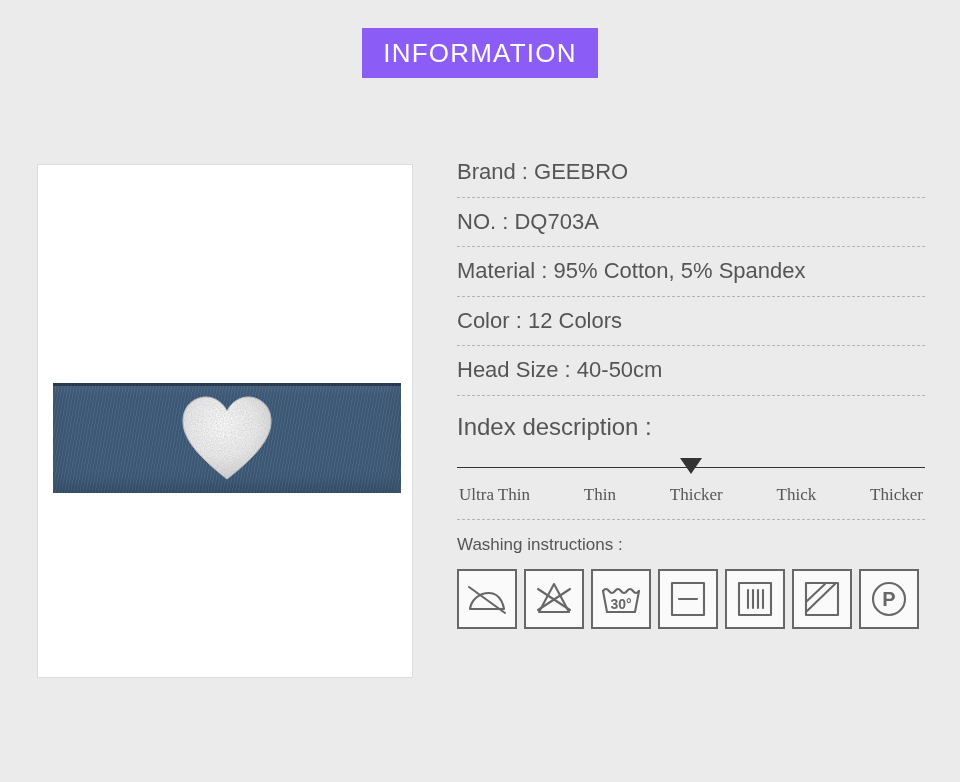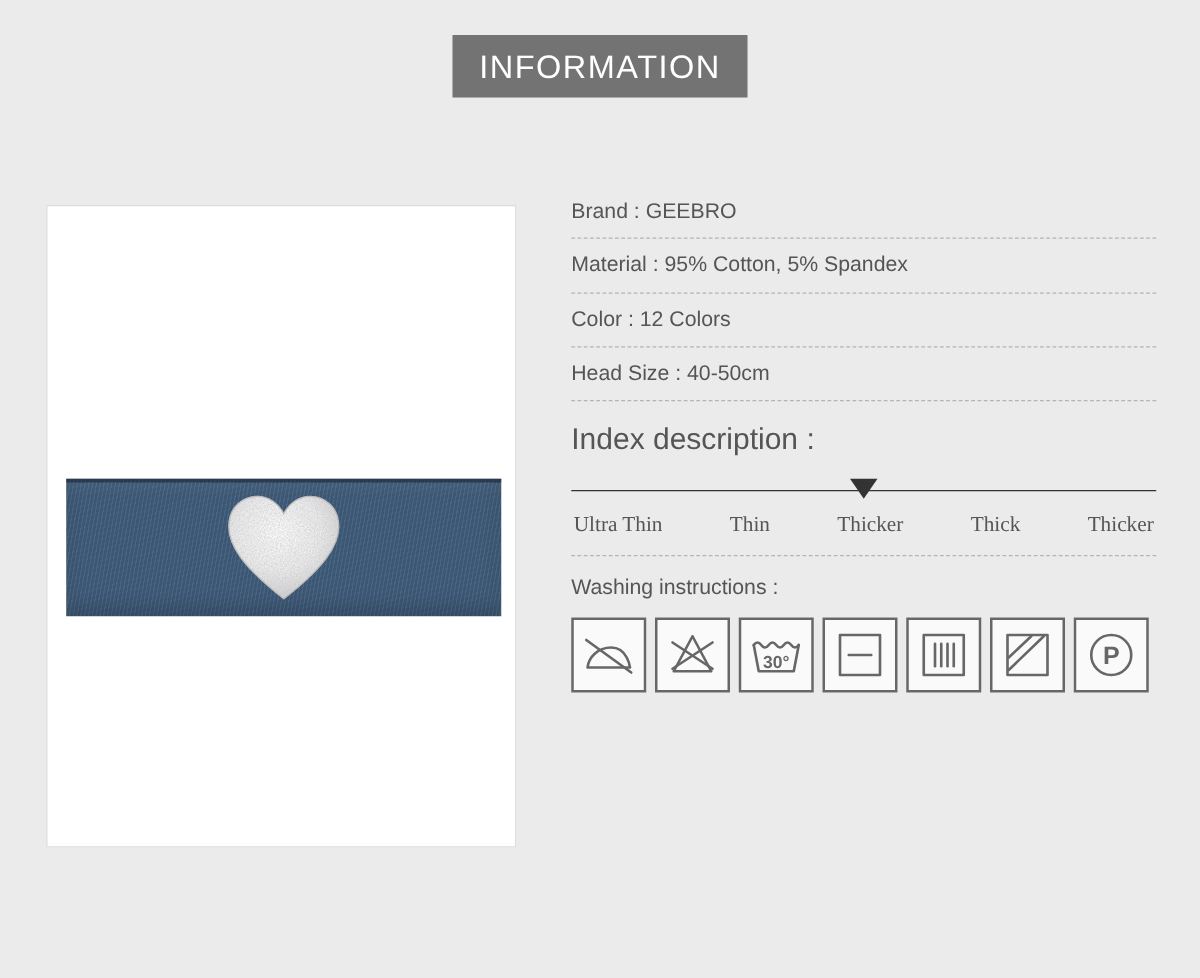--- a/index.html
+++ b/index.html
@@ -16,21 +16,21 @@
     color: #555;
   }
 
   
   .header-bar {
     position: absolute;
     left: 362px;
     top: 28px;
     width: 236px;
     height: 50px;
-    background: #737373;
+    background: #8b5cf6;
     display: flex;
     align-items: center;
     justify-content: center;
   }
   .header-title {
     color: #ffffff;
     font-size: 26px;
     letter-spacing: 1.2px;
     font-weight: 400;
     line-height: 1;
@@ -89,21 +89,21 @@
     top: 152px;
     width: 468px;
   }
   .spec-row {
     position: relative;
     padding: 10px 0 11px 0;
     border-bottom: 1px dashed #b4b4b4;
   }
   .spec-row:first-child { padding-top: 6px; }
   .spec-text {
-    font-size: 17px;
+    font-size: 22px;
     color: #555;
     line-height: 1.25;
     white-space: nowrap;
   }
 
   
   .index-block {
     position: relative;
     padding-top: 16px;
     padding-bottom: 14px;
@@ -211,20 +211,23 @@
     </div>
   </div>
 </div>
 
 <div class="info-panel">
 
   <div class="spec-row">
     <div class="spec-text">Brand : GEEBRO</div>
   </div>
   <div class="spec-row">
+    <div class="spec-text">NO. : DQ703A</div>
+  </div>
+  <div class="spec-row">
     <div class="spec-text">Material : 95% Cotton, 5% Spandex</div>
   </div>
   <div class="spec-row">
     <div class="spec-text">Color : 12 Colors</div>
   </div>
   <div class="spec-row">
     <div class="spec-text">Head Size : 40-50cm</div>
   </div>
 
   <div class="index-block">

